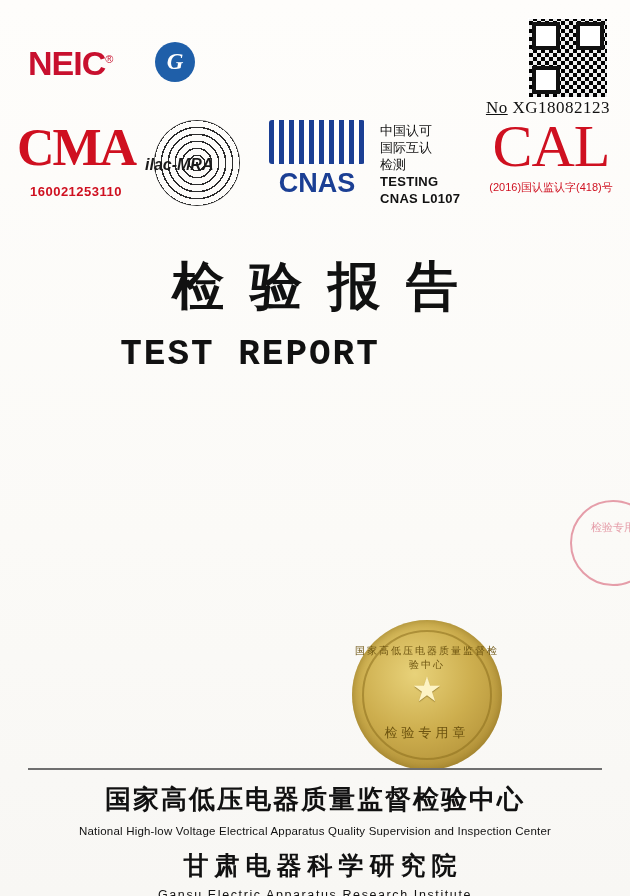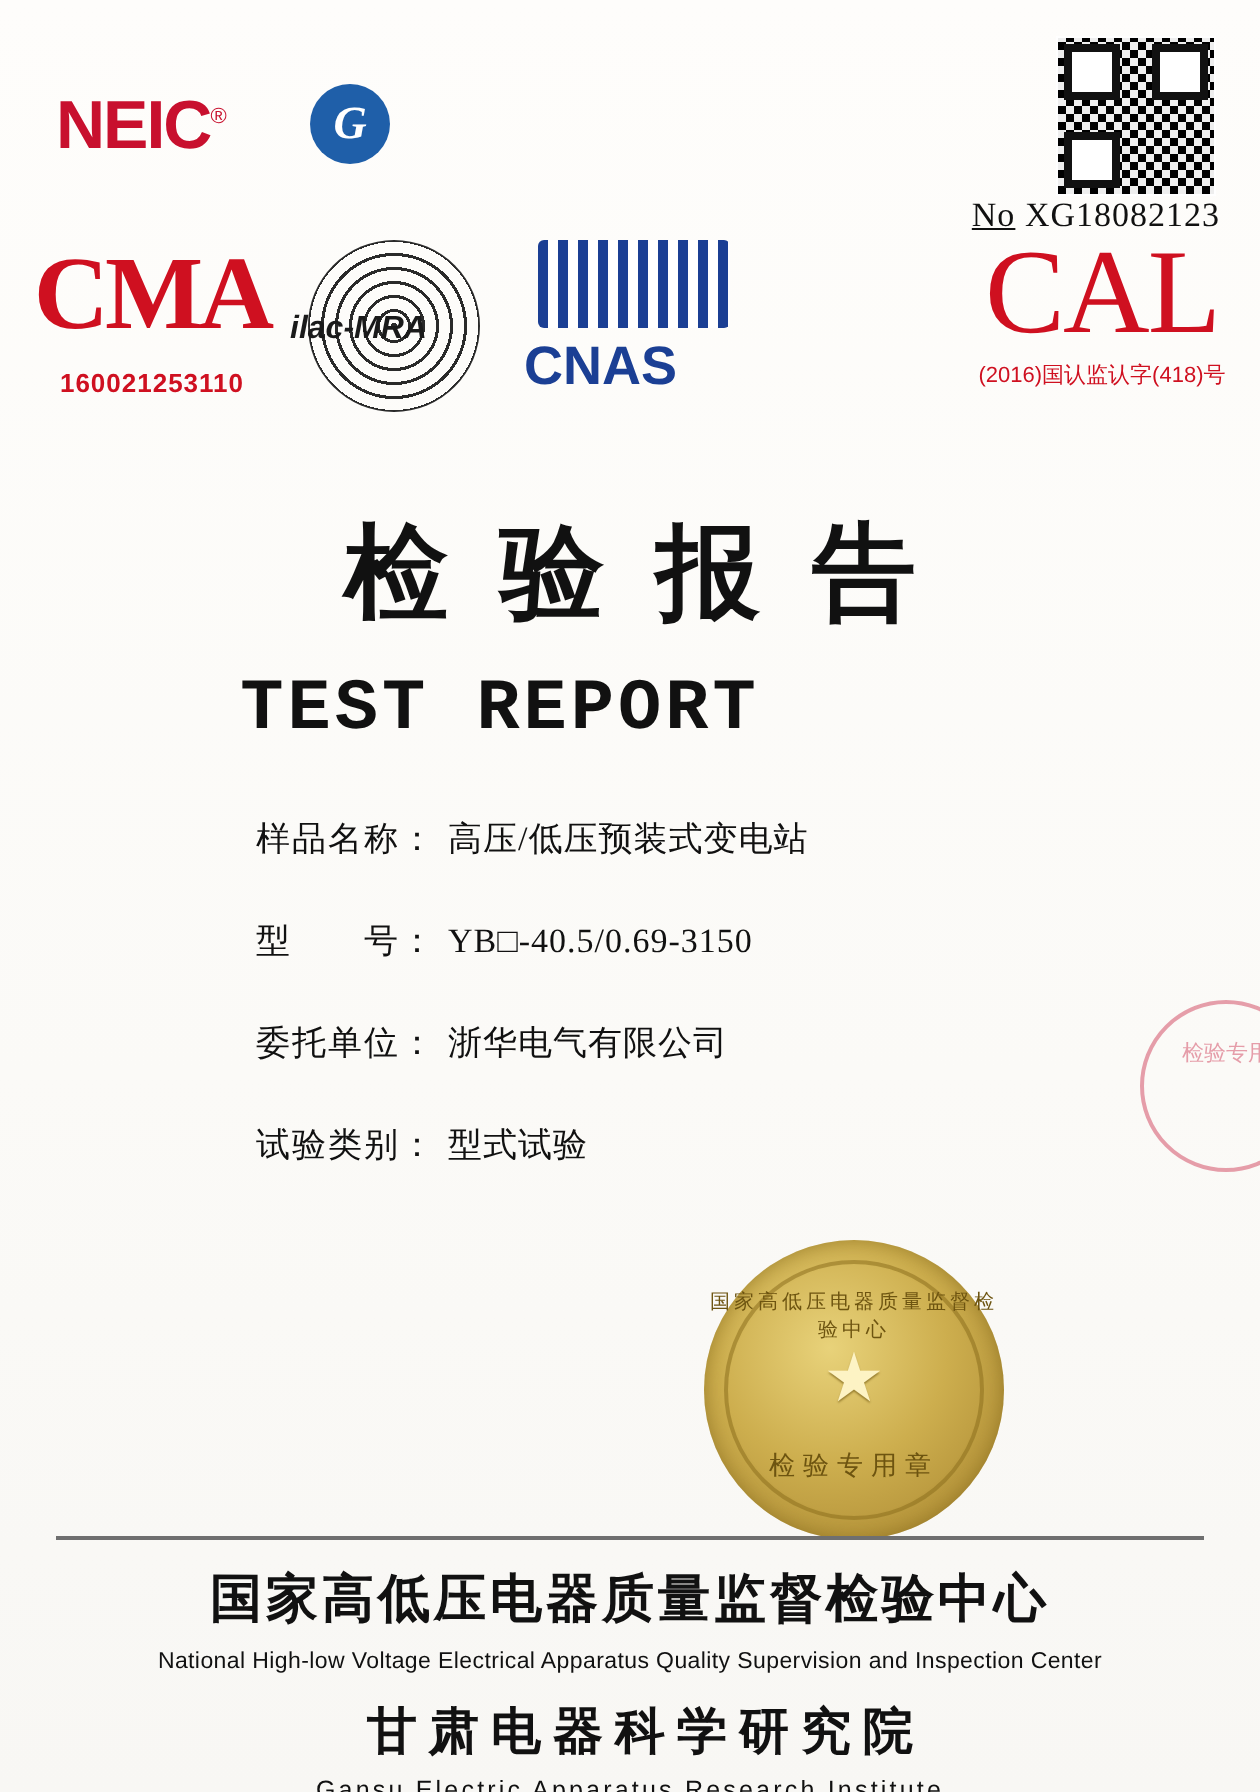--- a/index.html
+++ b/index.html
@@ -160,21 +160,21 @@
     font-weight: bold;
     font-style: italic;
     font-size: 16px;
     color: #1a1a1a;
   }
   .cnas {
     position: absolute;
     left: 262px;
     top: 8px;
     width: 110px;
-    text-align: left;
+    text-align: center;
   }
   .cnas .mark {
     width: 96px;
     height: 44px;
     margin: 0 auto;
     background:
       repeating-linear-gradient(90deg, #1b3f94 0 5px, #ffffff 5px 10px);
     border-radius: 3px;
   }
   .cnas .name {
@@ -413,48 +413,37 @@
     <div class="ilac">
       <div class="rings"></div>
       <div class="txt">ilac-MRA</div>
     </div>
 
     <div class="cnas">
       <div class="mark"></div>
       <div class="name">CNAS</div>
     </div>
 
+    <div class="cnas-text">
+      <div>中国认可</div>
+      <div>国际互认</div>
+      <div>检测</div>
+      <div class="en">TESTING</div>
+      <div class="en">CNAS L0107</div>
+    </div>
 
     <div class="cal">
       <div class="glyph">CAL</div>
       <div class="code">(2016)国认监认字(418)号</div>
     </div>
   </div>
 
   <div class="title-cn">检验报告</div>
   <div class="title-en">TEST REPORT</div>
 
-  <div class="fields">
-    <div class="field-row">
-      <span class="field-label">样品名称：</span>
-      <span class="field-value">高压/低压预装式变电站</span>
-    </div>
-    <div class="field-row">
-      <span class="field-label spread">型　　号：</span>
-      <span class="field-value">YB□-40.5/0.69-3150</span>
-    </div>
-    <div class="field-row">
-      <span class="field-label">委托单位：</span>
-      <span class="field-value">浙华电气有限公司</span>
-    </div>
-    <div class="field-row">
-      <span class="field-label">试验类别：</span>
-      <span class="field-value">型式试验</span>
-    </div>
-  </div>
 
   <div class="seal">
     <div class="disc"></div>
     <div class="ring"></div>
     <div class="arc-top">国家高低压电器质量监督检验中心</div>
     <div class="star">★</div>
     <div class="arc-bottom">检验专用章</div>
   </div>
 
   <div class="side-stamp">检验专用</div>

